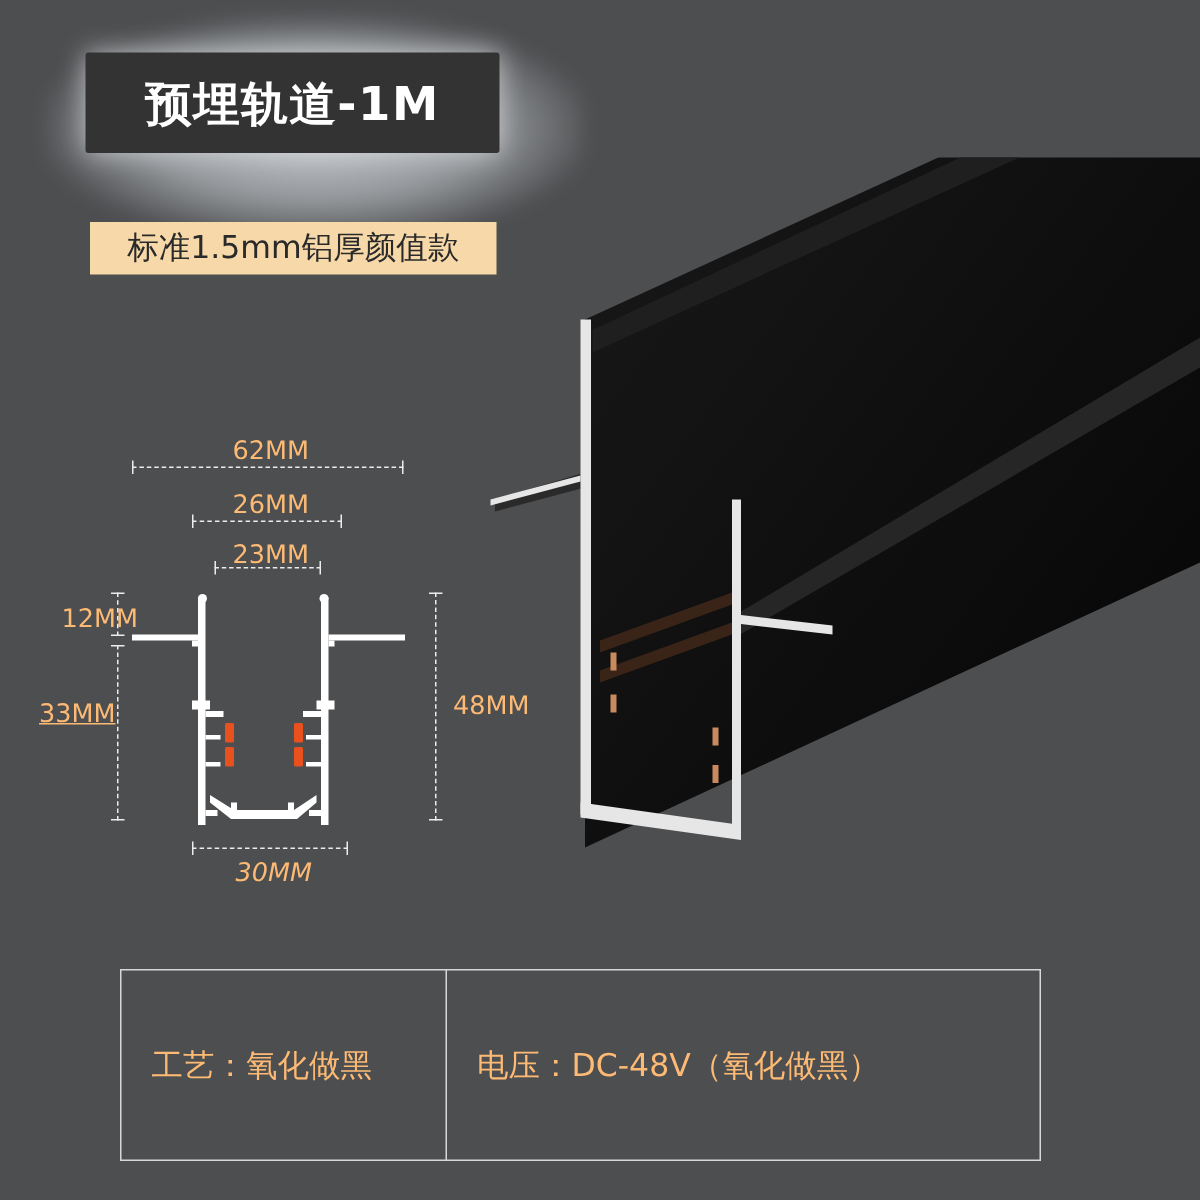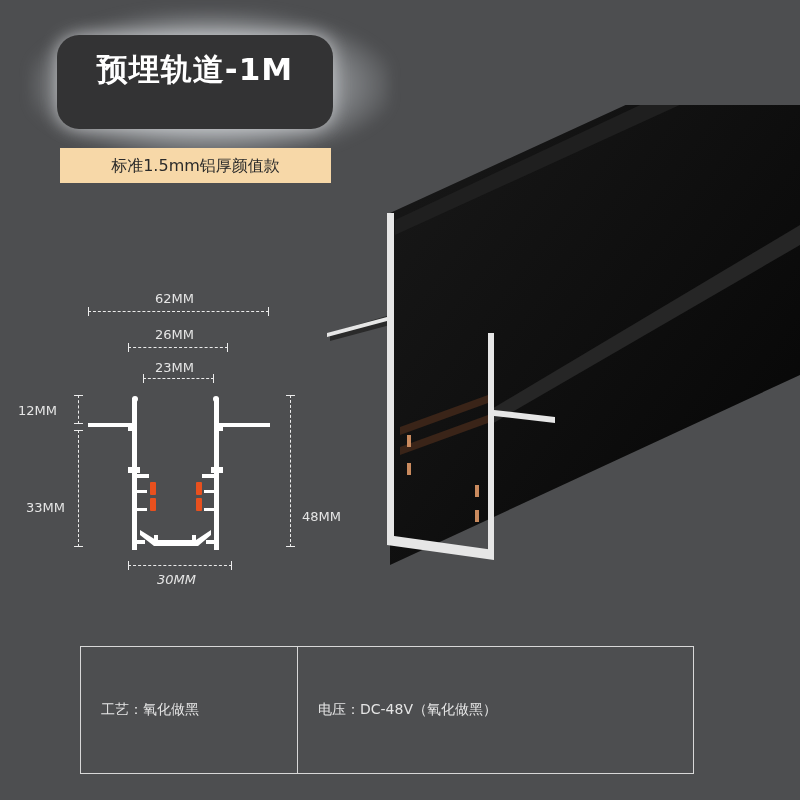--- a/index.html
+++ b/index.html
@@ -7,47 +7,47 @@
     width:800px; height:800px; overflow:hidden; position:relative;
     background:#4d4e50;
     font-family:"DejaVu Sans", "Liberation Sans", sans-serif;
   }
   .glow {
     position:absolute; left:30px; top:10px; width:360px; height:150px;
     background:radial-gradient(ellipse at center, rgba(210,214,218,0.95) 0%, rgba(180,184,188,0.7) 45%, rgba(77,78,80,0) 75%);
     filter:blur(6px);
   }
   .title-badge {
-    position:absolute; left:57px; top:35px; width:276px; height:94px;
-    background:#333334; border-radius:22px;
+    position:absolute; left:57px; top:35px; width:276px; height:67px;
+    background:#333334; border-radius:2px;
     box-shadow:0 0 18px rgba(230,232,235,0.65);
   }
   .title-text {
     position:absolute; left:0; right:0; top:14px; text-align:center;
     color:#ffffff; font-size:31px; font-weight:bold; letter-spacing:1px;
   }
   .subtitle-badge {
     position:absolute; left:60px; top:148px; width:271px; height:35px;
-    background:#f7d8a8; color:#2a2a2a; font-size:16px; line-height:35px; text-align:center;
+    background:#f7d8a8; color:#2a2a2a; font-size:21px; line-height:35px; text-align:center;
   }
-  .dim { position:absolute; color:#e5e5e5; font-size:13px; }
+  .dim { position:absolute; color:#fdba74; font-size:17px; }
   .hline { position:absolute; border-top:1px dashed #ececec; height:0; }
   .hline::before, .hline::after { content:""; position:absolute; top:-5px; width:1px; height:9px; background:#ececec; }
   .hline::before { left:0; } .hline::after { right:0; }
   .vline { position:absolute; border-left:1px dashed #ececec; width:0; }
   .vline::before, .vline::after { content:""; position:absolute; left:-5px; height:1px; width:9px; background:#ececec; }
   .vline::before { top:0; } .vline::after { bottom:0; }
   .profile { position:absolute; left:86px; top:390px; }
   .product { position:absolute; left:325px; top:105px; }
   .spec-table {
     position:absolute; left:80px; top:646px; width:614px; height:128px;
     border:1px solid #d8d8d8; border-collapse:collapse;
   }
   .spec-table td {
-    border:1px solid #d8d8d8; color:#e5e5e5; font-size:14px; padding:0 0 0 20px; height:63px;
+    border:1px solid #d8d8d8; color:#fdba74; font-size:21px; padding:0 0 0 20px; height:63px;
   }
   .spec-table td.c1 { width:196px; }
 </style>
 </head>
 <body>
 
 <div class="glow"></div>
 <div class="title-badge">
   <div class="title-text">预埋轨道-1M</div>
 </div>
@@ -55,27 +55,27 @@
 
 <div class="dim" style="left:155px;top:291px;">62MM</div>
 <div class="hline" style="left:88px;top:311px;width:181px;"></div>
 
 <div class="dim" style="left:155px;top:327px;text-align:center;">26MM</div>
 <div class="hline" style="left:128px;top:347px;width:100px;"></div>
 
 <div class="dim" style="left:155px;top:360px;">23MM</div>
 <div class="hline" style="left:143px;top:378px;width:71px;"></div>
 
-<div class="dim" style="left:18px;top:403px;">12MM</div>
+<div class="dim" style="left:41px;top:403px;">12MM</div>
 <div class="vline" style="left:78px;top:395px;height:29px;"></div>
 
-<div class="dim" style="left:26px;top:500px;">33MM</div>
+<div class="dim" style="left:26px;top:466px;text-decoration:underline;">33MM</div>
 <div class="vline" style="left:78px;top:430px;height:117px;"></div>
 
-<div class="dim" style="left:302px;top:461px;margin-top:48px;">48MM</div>
+<div class="dim" style="left:302px;top:461px;">48MM</div>
 <div class="vline" style="left:290px;top:395px;height:152px;"></div>
 
 <div class="hline" style="left:128px;top:565px;width:104px;"></div>
 <div class="dim" style="left:157px;top:572px;font-style:italic;">30MM</div>
 
 <svg class="profile" width="190" height="165" viewBox="0 0 190 165">
   <g fill="#ffffff">
     <rect x="2" y="33" width="48" height="4"></rect>
     <rect x="46" y="8" width="5" height="152"></rect>
     <circle cx="49" cy="9" r="3"></circle>

